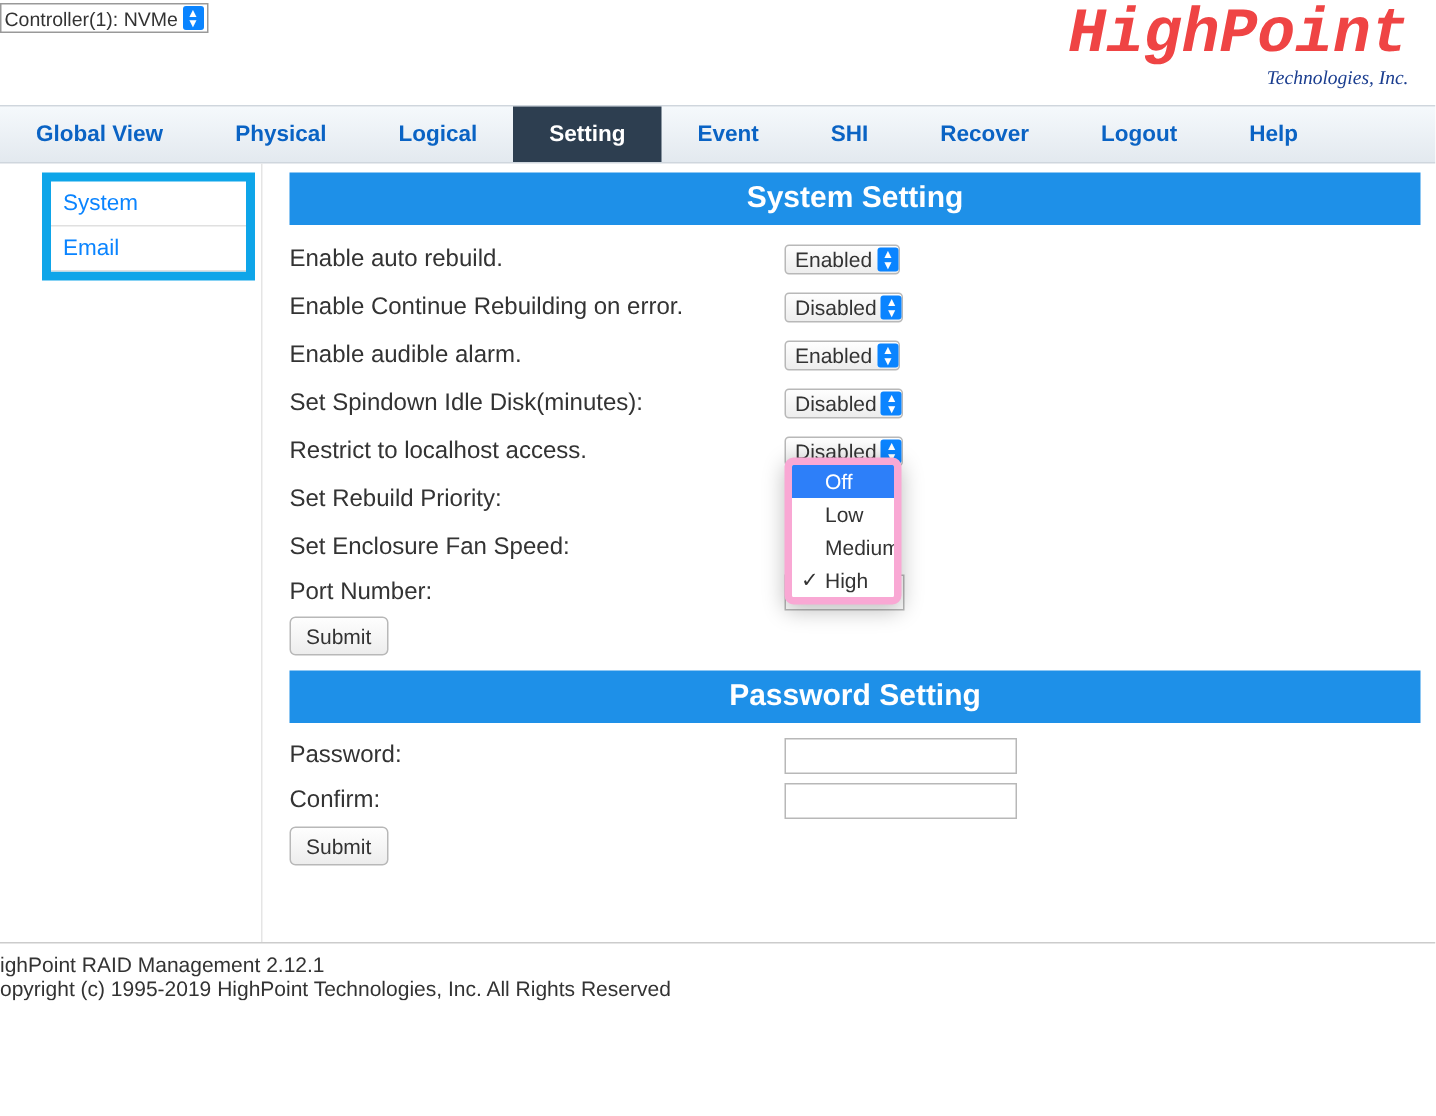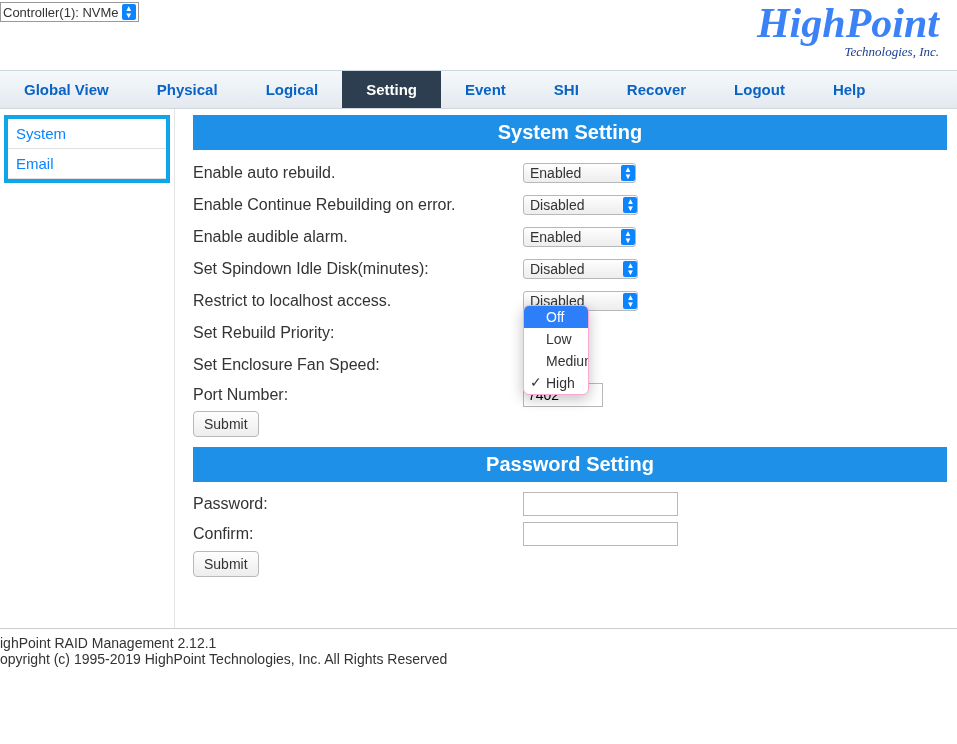--- a/index.html
+++ b/index.html
@@ -36,25 +36,25 @@
       margin-left: 3px;
       font-size: 8px;
       line-height: 7px;
       border-radius: 2px;
     }
     .logo {
       text-align: right;
       padding-right: 8px;
     }
     .logo-main {
-      font-family: Liberation Serif, serif;
+      font-family: Liberation Mono, monospace;
       font-style: italic;
       font-weight: bold;
       font-size: 42px;
-      color: #3b82f6;
+      color: #ef4444;
       line-height: 1;
     }
     .logo-sub {
       font-family: Georgia, serif;
       font-style: italic;
       font-size: 13px;
       color: #1a3d8f;
     }
     .nav-bar {
       display: flex;
@@ -77,21 +77,22 @@
       display: flex;
       min-height: 520px;
       border-bottom: 1px solid #ccc;
     }
     .sidebar {
       width: 175px;
       padding: 6px 4px;
       border-right: 1px solid #e5e5e5;
     }
     .sidebar-box {
-      border: 4px solid #0ea5e9;
+      border: 6px solid #0ea5e9;
+      margin-left: 24px;
     }
     .sidebar-item {
       padding: 6px 8px;
       color: #0a84ff;
       font-size: 15px;
       border-bottom: 1px solid #e0e0e0;
       cursor: pointer;
     }
     .main {
       flex: 1;
@@ -120,21 +121,20 @@
       width: 160px;
     }
     .select-box {
       display: inline-flex;
       align-items: center;
       border: 1px solid #b8b8b8;
       border-radius: 3px;
       background: linear-gradient(#fefefe,#ededed);
       font-size: 14px;
       padding: 1px 0 1px 6px;
-      gap: 36px;
     }
     .select-box .val {
       min-width: 52px;
     }
     .text-input {
       border: 1px solid #b8b8b8;
       padding: 3px 4px;
       font-size: 14px;
       width: 155px;
       background: #fff;
@@ -146,23 +146,23 @@
       padding: 4px 10px;
       font-size: 14px;
       cursor: pointer;
       margin-top: 2px;
       display: inline-block;
     }
     .dropdown-menu {
       position: absolute;
       top: 196px;
       left: 348px;
-      width: 66px;
+      width: 78px;
       background: #fff;
-      border: 1px solid #f9a8d4;
+      border: 5px solid #f9a8d4;
       border-radius: 6px;
       box-shadow: 0 4px 14px rgba(0,0,0,0.25);
       overflow: hidden;
       z-index: 10;
     }
     .dropdown-option {
       padding: 3px 10px 3px 22px;
       font-size: 14px;
       position: relative;
       cursor: pointer;

